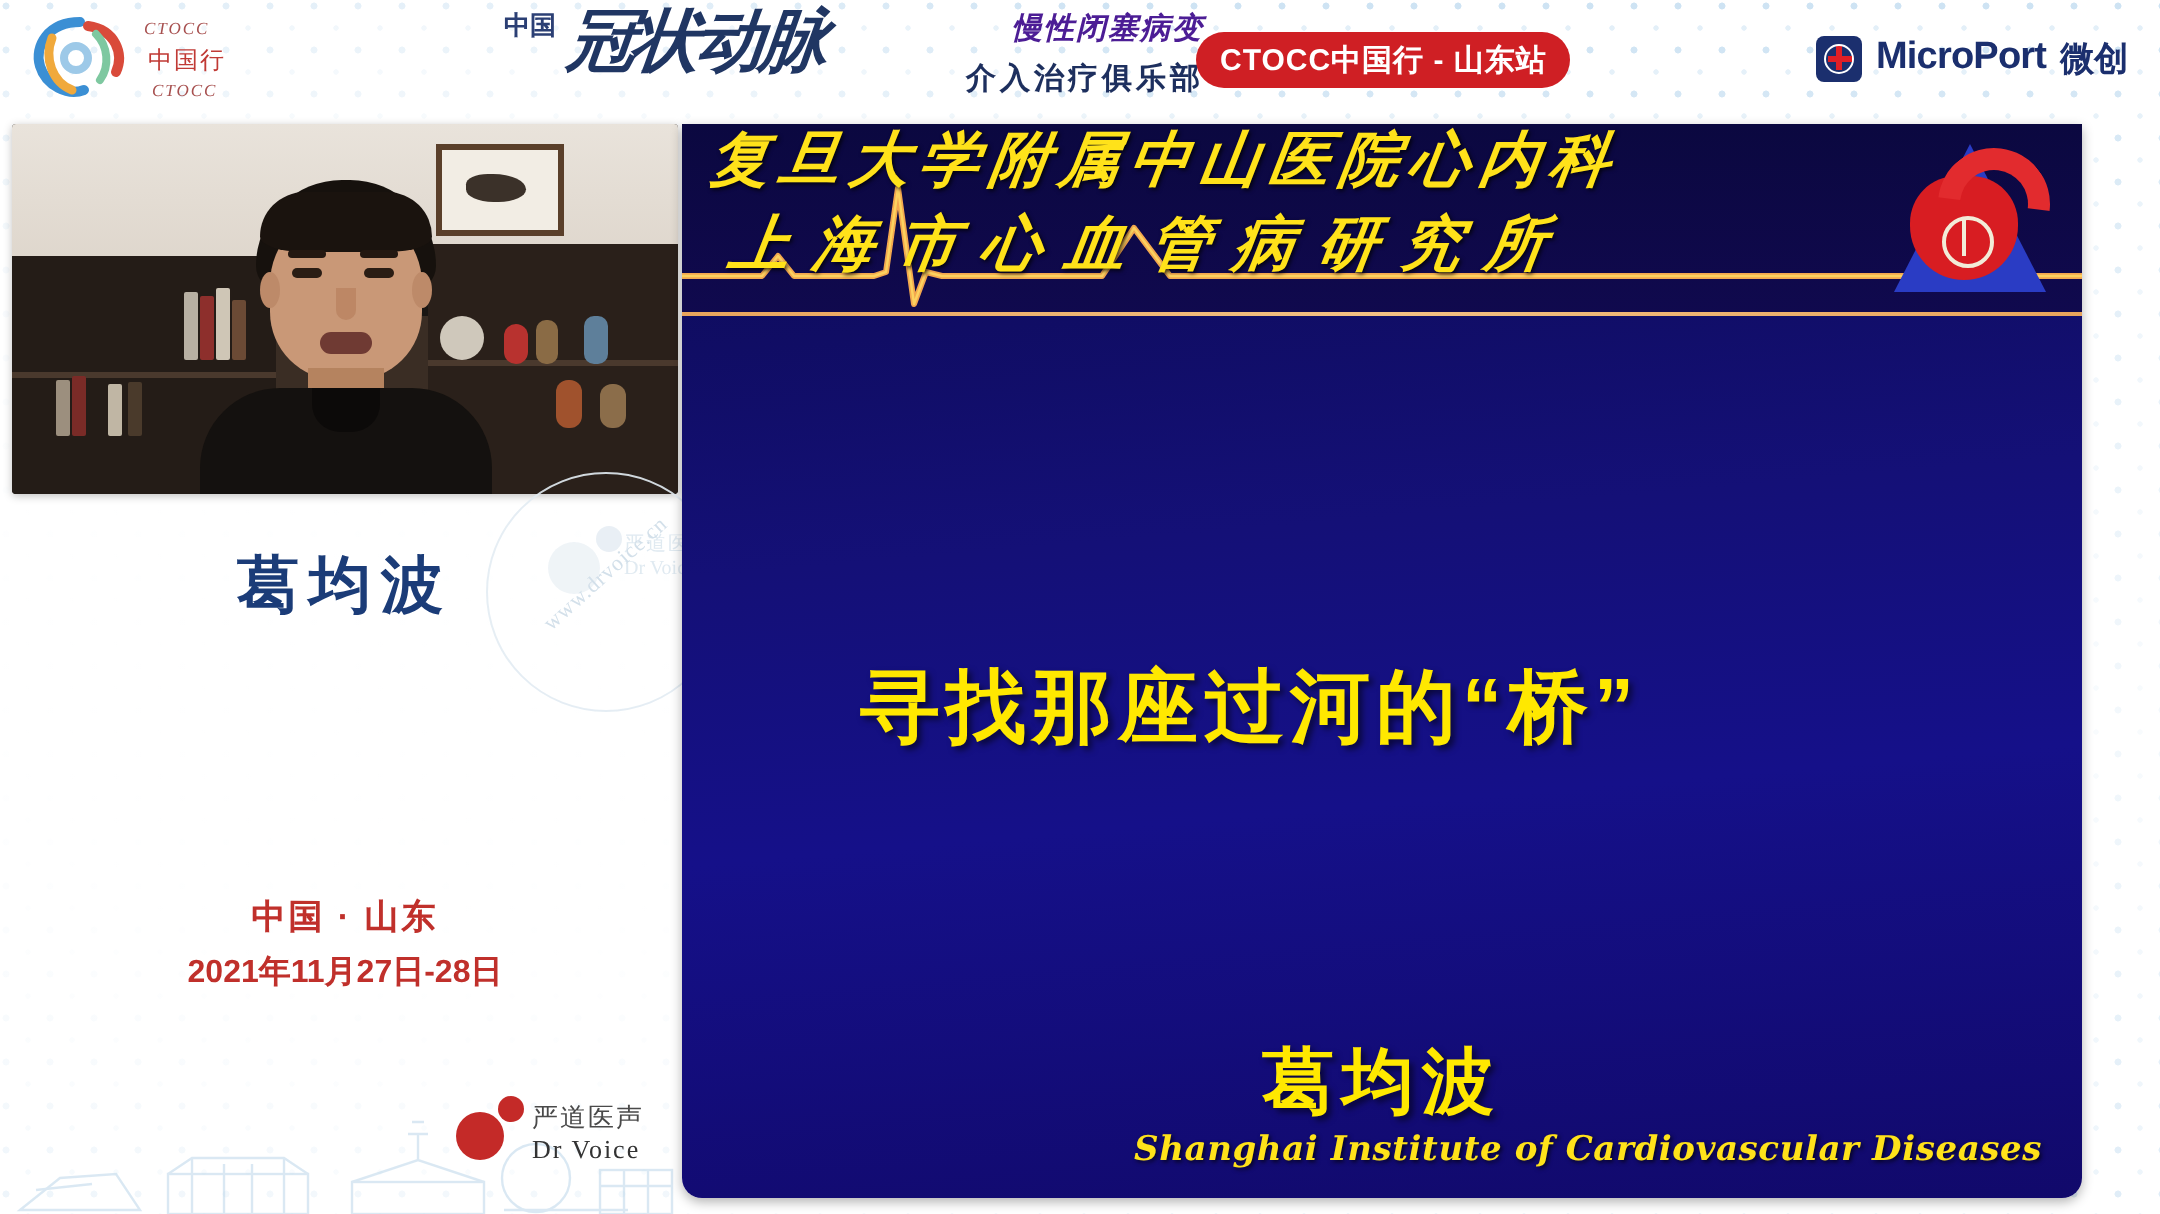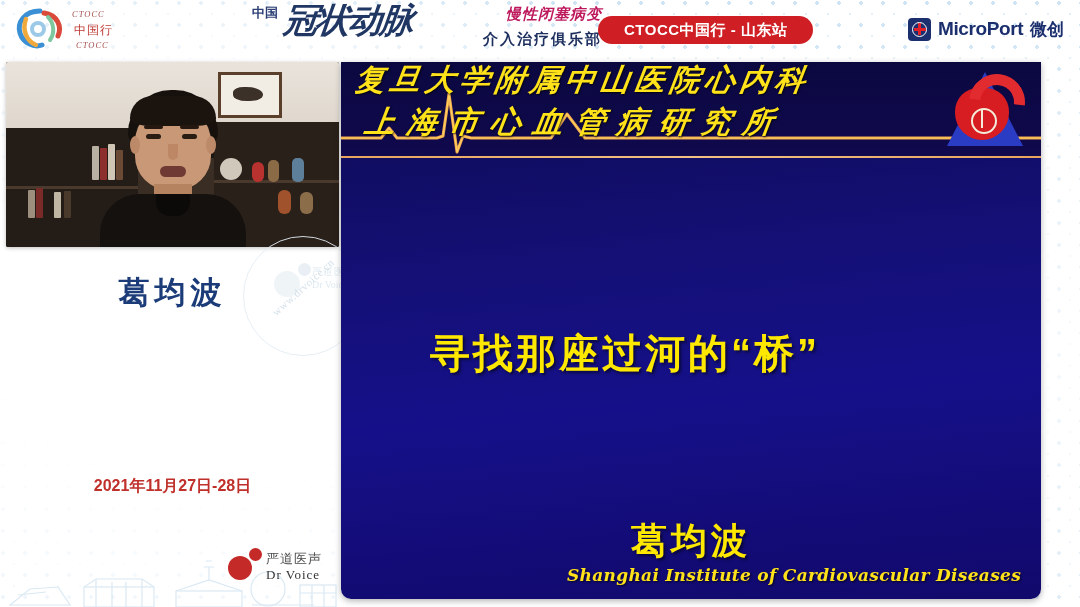--- a/index.html
+++ b/index.html
@@ -48,30 +48,30 @@
   .bt-l1{
     position:absolute;left:0;top:2px;font-size:13px;font-weight:bold;color:#2b3f74;
   }
   .bt-big{
     position:absolute;left:32px;top:-4px;font-size:34px;font-weight:bold;
     color:#203663;font-family:"DejaVu Serif",serif;font-style:italic;
     letter-spacing:-2px;transform:skewX(-6deg);
     text-shadow:1px 1px 0 rgba(255,255,255,.6);
   }
   .bt-r1{
-    position:absolute;right:0;top:3px;font-size:15px;font-weight:bold;color:#be185d;
+    position:absolute;right:0;top:3px;font-size:15px;font-weight:bold;color:#4c1d95;
     font-family:Liberation Serif, serif;font-style:italic;letter-spacing:1px;
   }
   .bt-r2{
     position:absolute;right:0;top:28px;font-size:15px;font-weight:bold;color:#1d2f5e;
     letter-spacing:2px;
   }
 
   .pill{
-    position:absolute;left:598px;top:16px;height:28px;padding:0 26px;
+    position:absolute;left:598px;top:16px;height:28px;padding:0 12px;
     background:#cf1f24;border-radius:16px;color:#fff;
     font-size:15px;font-weight:bold;letter-spacing:.5px;
     display:flex;align-items:center;justify-content:center;white-space:nowrap;
   }
 
   .mp-logo{position:absolute;left:908px;top:16px;height:26px;display:flex;align-items:center;gap:7px;}
   .mp-mark{
     width:23px;height:23px;border-radius:4px;background:#1b2f6e;
     position:relative;display:inline-block;flex:0 0 auto;
   }
@@ -311,20 +311,21 @@
       <span class="p-eye" style="left:70px;"></span>
       <span class="p-nose"></span>
       <span class="p-mouth"></span>
       <span class="p-neck"></span>
       <span class="p-body"></span>
       <span class="p-collar"></span>
     </div>
   </div>
 
   <div class="spk-name">葛均波</div>
+  <div class="loc">中国 · 山东</div>
   <div class="date">2021年11月27日-28日</div>
 
   <div class="watermark">
     <span class="wm-dot"></span>
     <span class="wm-dot2"></span>
     <span class="wm-cn">严道医声</span>
     <span class="wm-en">Dr Voice</span>
     <span class="wm-url">www.drvoice.cn</span>
   </div>
 

